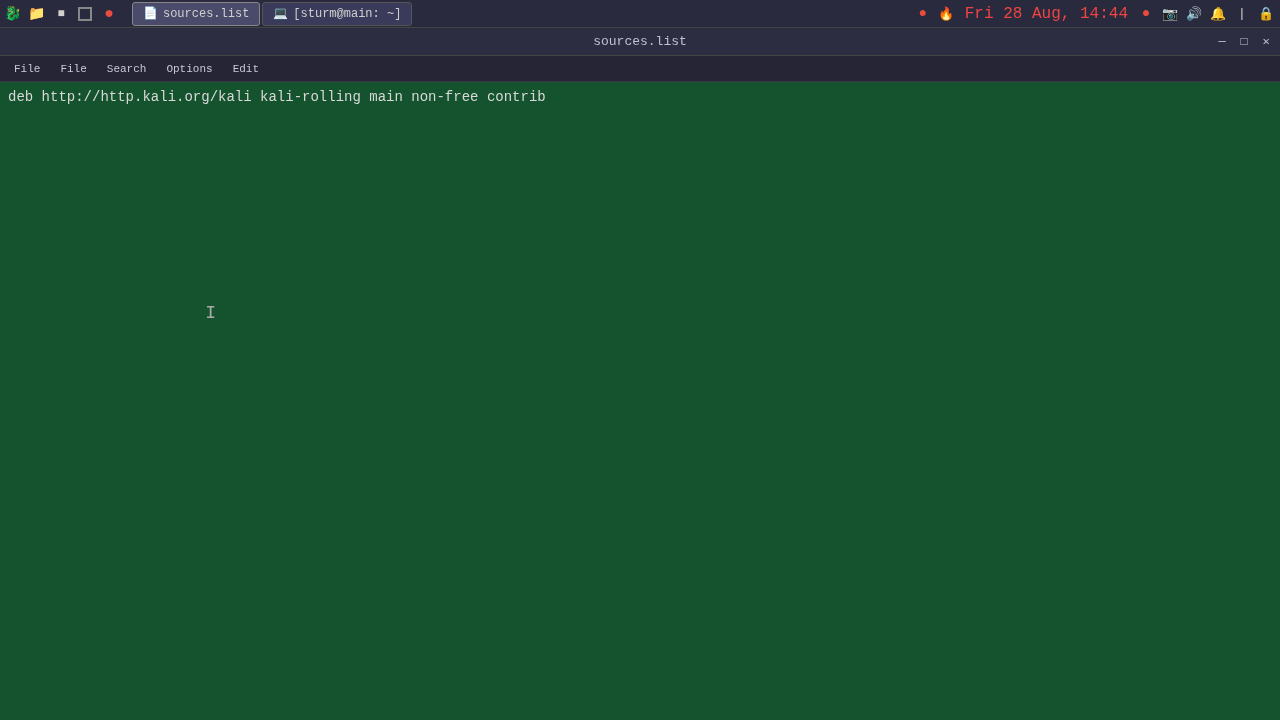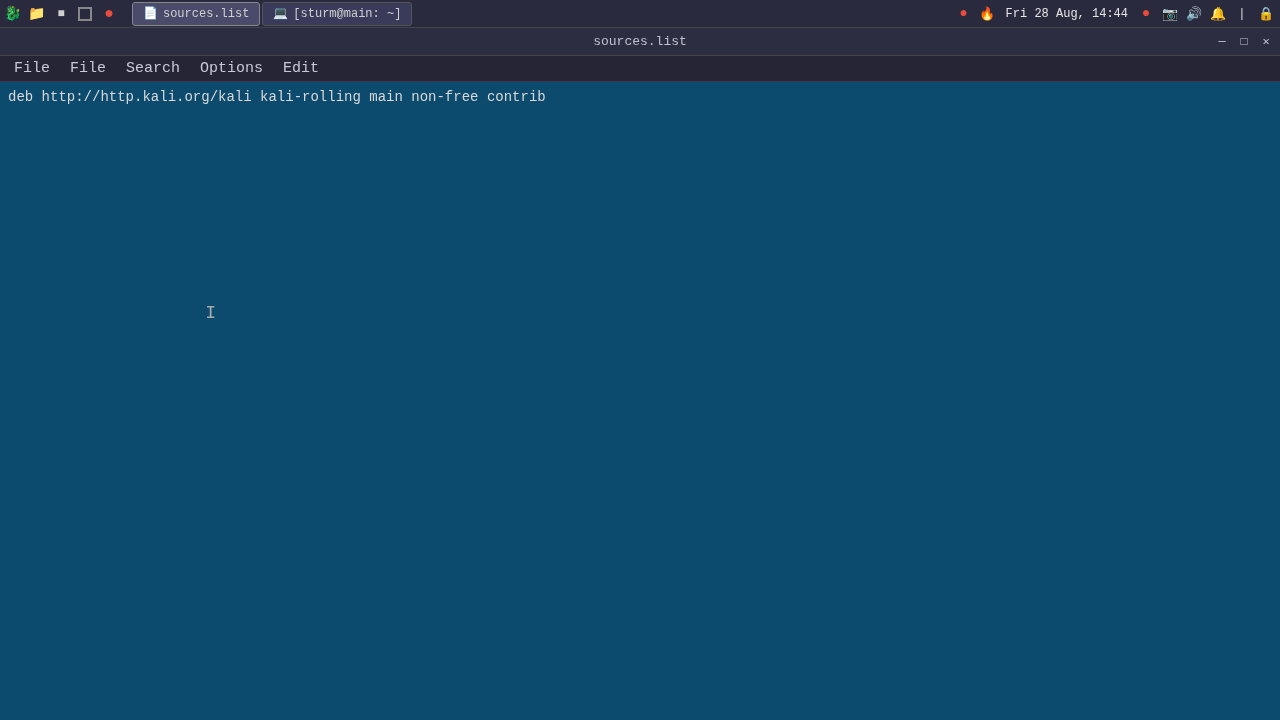--- a/index.html
+++ b/index.html
@@ -72,22 +72,22 @@
     .tray-icon {
       width: 20px;
       height: 20px;
       display: flex;
       align-items: center;
       justify-content: center;
       cursor: pointer;
       font-size: 13px;
     }
     .datetime {
-      font-size: 12px;
-      color: #e5e5e5;
+      font-size: 16px;
+      color: #ef4444;
       padding: 0 4px;
     }
 
     
     #window {
       display: flex;
       flex-direction: column;
       height: calc(720px - 28px);
       background: #1e1e2e;
     }
@@ -129,30 +129,30 @@
       height: 26px;
       background: #252535;
       display: flex;
       align-items: center;
       gap: 0;
       padding-left: 4px;
       border-bottom: 1px solid #3a3a4a;
     }
     .menu-item {
       padding: 2px 10px;
-      font-size: 15px;
+      font-size: 11px;
       color: #c8c8d8;
       cursor: pointer;
       border-radius: 2px;
     }
 
     
     #editor {
       flex: 1;
-      background: #0c4a6e;
+      background: #14532d;
       padding: 4px 8px;
       overflow: auto;
       position: relative;
     }
     .editor-line {
       font-family: 'Courier New', Courier, monospace;
       font-size: 14px;
       color: #d8d8d8;
       line-height: 1.6;
       white-space: pre;

